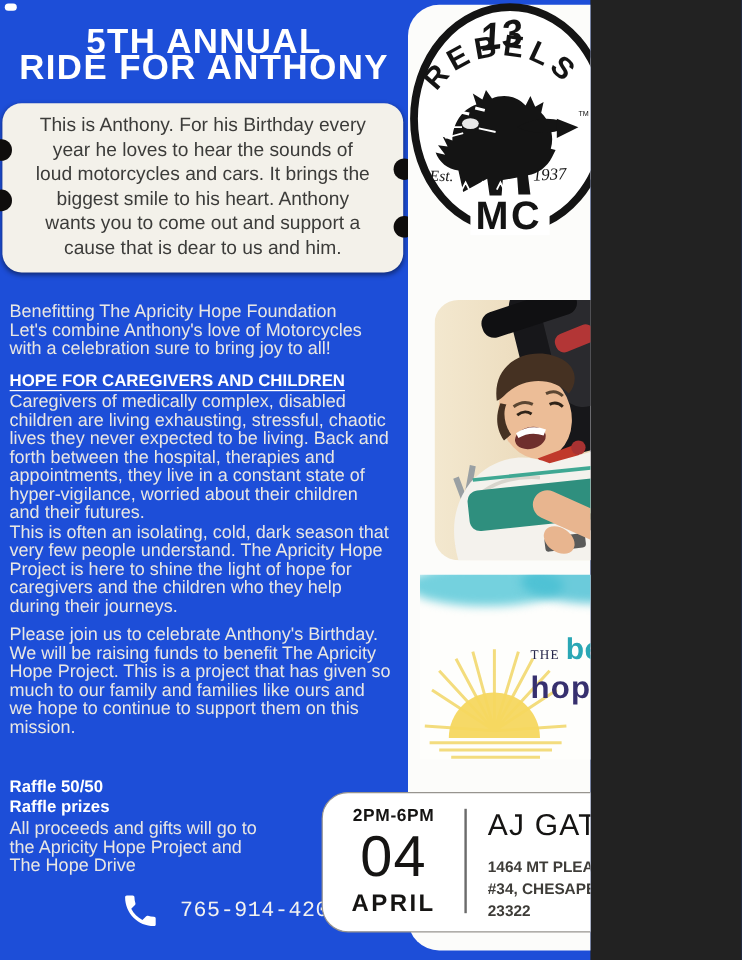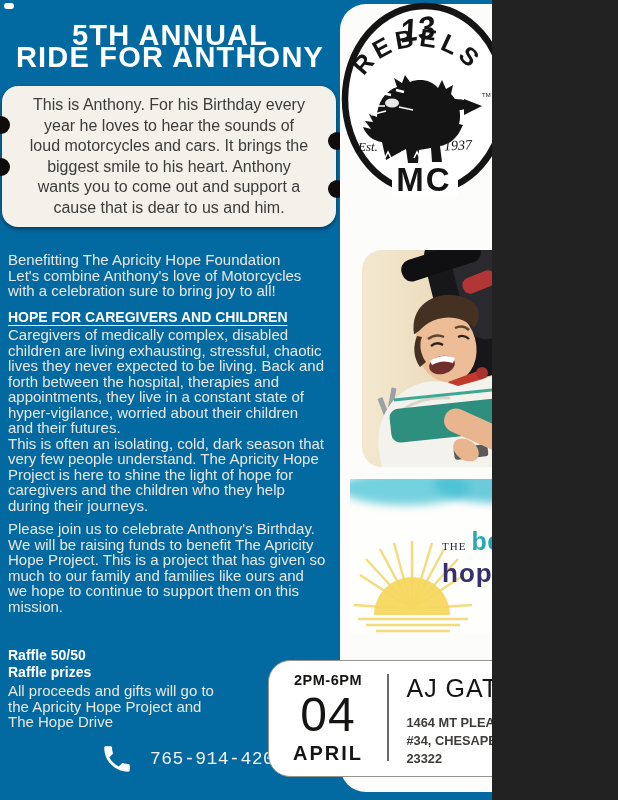--- a/index.html
+++ b/index.html
@@ -1,16 +1,16 @@
 <!DOCTYPE html>
 <html><head>
 <meta charset="utf-8">
 <style>
   html,body{margin:0;padding:0;background:#222;}
-  .page{position:relative;width:492px;height:800px;background:#0369a1;overflow:hidden;
+  .page{position:relative;width:492px;height:800px;background:#1d4ed8;overflow:hidden;
         font-family:"Liberation Sans",sans-serif;-webkit-font-smoothing:antialiased;}
   .abs{position:absolute;}
   .prewrap{white-space:pre-line;}
 
   
   .speck{left:4px;top:3px;width:10px;height:6px;background:#fff;border-radius:3px;}
   .title{left:0;top:24px;width:340px;text-align:center;color:#ffffff;font-weight:800;
          letter-spacing:1.2px;line-height:22px;font-size:29px;}
   .bubble{left:2px;top:86px;width:312px;background:#f3f1ea;border-radius:16px;
           padding:9px 11px;color:#3c3c3a;font-size:16px;line-height:20.5px;text-align:center;

